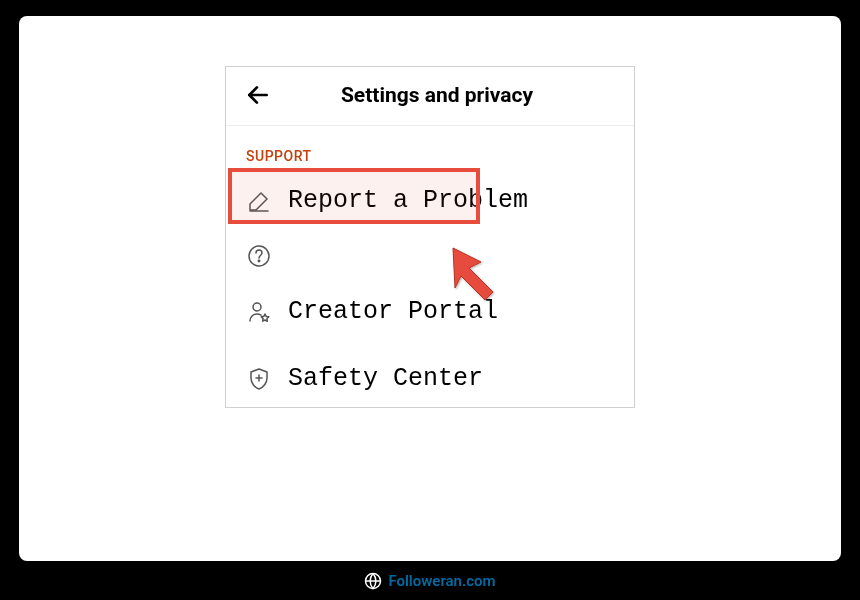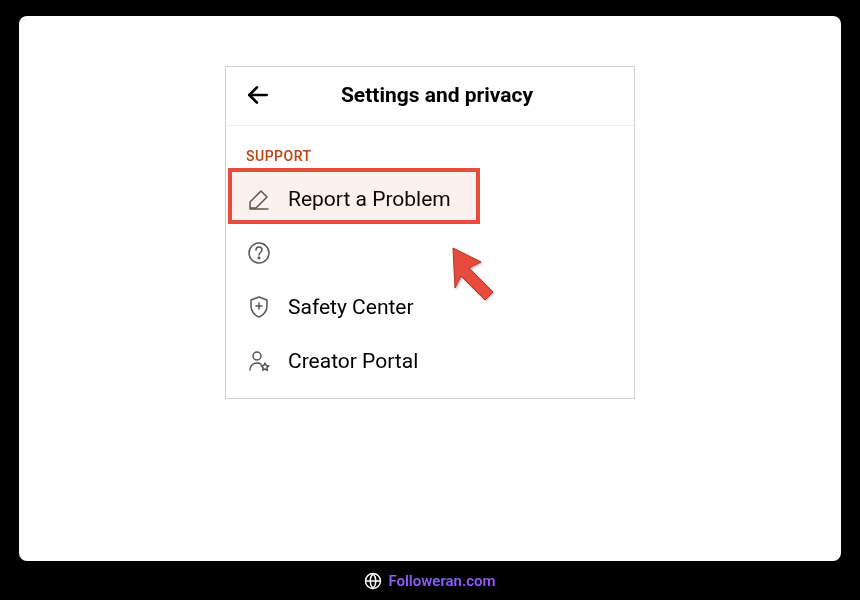--- a/index.html
+++ b/index.html
@@ -69,39 +69,40 @@
     }
     .menu-icon {
       width: 26px;
       height: 26px;
       display: flex;
       align-items: center;
       justify-content: center;
       margin-right: 16px;
     }
     .menu-label {
-      font-size: 21px;
+      font-size: 25px;
       color: #000;
+      font-family: Liberation Mono, monospace;
     }
     .highlight-box {
       position: absolute;
       border: 4px solid #e74c3c;
       background: rgba(231, 76, 60, 0.08);
       pointer-events: none;
     }
     .pointer-arrow {
       position: absolute;
       pointer-events: none;
     }
     .watermark {
       display: flex;
       align-items: center;
       justify-content: center;
       gap: 6px;
-      color: #8b5cf6;
+      color: #0369a1;
       font-size: 15px;
       font-weight: 600;
       position: absolute;
       bottom: 10px;
       width: 100%;
       margin-top: 44px;
     }
     .globe-icon {
       width: 18px;
       height: 18px;
@@ -138,40 +139,40 @@
     <div class="menu-item">
       <span class="menu-icon">
         <svg width="24" height="24" viewBox="0 0 24 24" fill="none" stroke="#555" stroke-width="1.5" stroke-linecap="round" stroke-linejoin="round">
           <circle cx="12" cy="12" r="10"></circle>
           <path d="M9 9a3 3 0 0 1 6 0c0 2-3 2.5-3 5"></path>
           <circle cx="12" cy="17" r="0.7" fill="#555"></circle>
         </svg>
       </span>
     </div>
 
+    <div class="menu-item" style="padding-bottom:24px;">
+      <span class="menu-icon">
+        <svg width="24" height="24" viewBox="0 0 24 24" fill="none" stroke="#555" stroke-width="1.5" stroke-linecap="round" stroke-linejoin="round">
+          <circle cx="10" cy="7" r="4"></circle>
+          <path d="M3 21c0-4 3-7 7-7 1.5 0 2.9.4 4 1.1"></path>
+          <path d="M18 14l1.2 2.4 2.6.4-1.9 1.9.4 2.6L18 20l-2.3 1.2.4-2.6-1.9-1.9 2.6-.4L18 14z"></path>
+        </svg>
+      </span>
+      <span class="menu-label">Creator Portal</span>
+    </div>
+
     <div class="menu-item">
       <span class="menu-icon">
         <svg width="24" height="24" viewBox="0 0 24 24" fill="none" stroke="#555" stroke-width="1.5" stroke-linecap="round" stroke-linejoin="round">
           <path d="M12 2l8 3v6c0 5-3.5 9.5-8 11-4.5-1.5-8-6-8-11V5l8-3z"></path>
           <line x1="12" y1="8" x2="12" y2="14"></line>
           <line x1="9" y1="11" x2="15" y2="11"></line>
         </svg>
       </span>
       <span class="menu-label">Safety Center</span>
-    </div>
-
-    <div class="menu-item" style="padding-bottom:24px;">
-      <span class="menu-icon">
-        <svg width="24" height="24" viewBox="0 0 24 24" fill="none" stroke="#555" stroke-width="1.5" stroke-linecap="round" stroke-linejoin="round">
-          <circle cx="10" cy="7" r="4"></circle>
-          <path d="M3 21c0-4 3-7 7-7 1.5 0 2.9.4 4 1.1"></path>
-          <path d="M18 14l1.2 2.4 2.6.4-1.9 1.9.4 2.6L18 20l-2.3 1.2.4-2.6-1.9-1.9 2.6-.4L18 14z"></path>
-        </svg>
-      </span>
-      <span class="menu-label">Creator Portal</span>
     </div>
   </div>
 
   <svg class="pointer-arrow" style="top:220px;left:422px;" width="80" height="80" viewBox="0 0 80 80">
     <defs>
       <filter id="shadow" x="-20%" y="-20%" width="140%" height="140%">
         <feDropShadow dx="1" dy="1" stdDeviation="1" flood-opacity="0.3"></feDropShadow>
       </filter>
     </defs>
     <path d="M 12 12 L 40 26 L 28 32 L 52 56 L 44 64 L 20 40 L 14 52 Z" fill="#e74c3c" stroke="#b33426" stroke-width="1" filter="url(#shadow)"></path>

